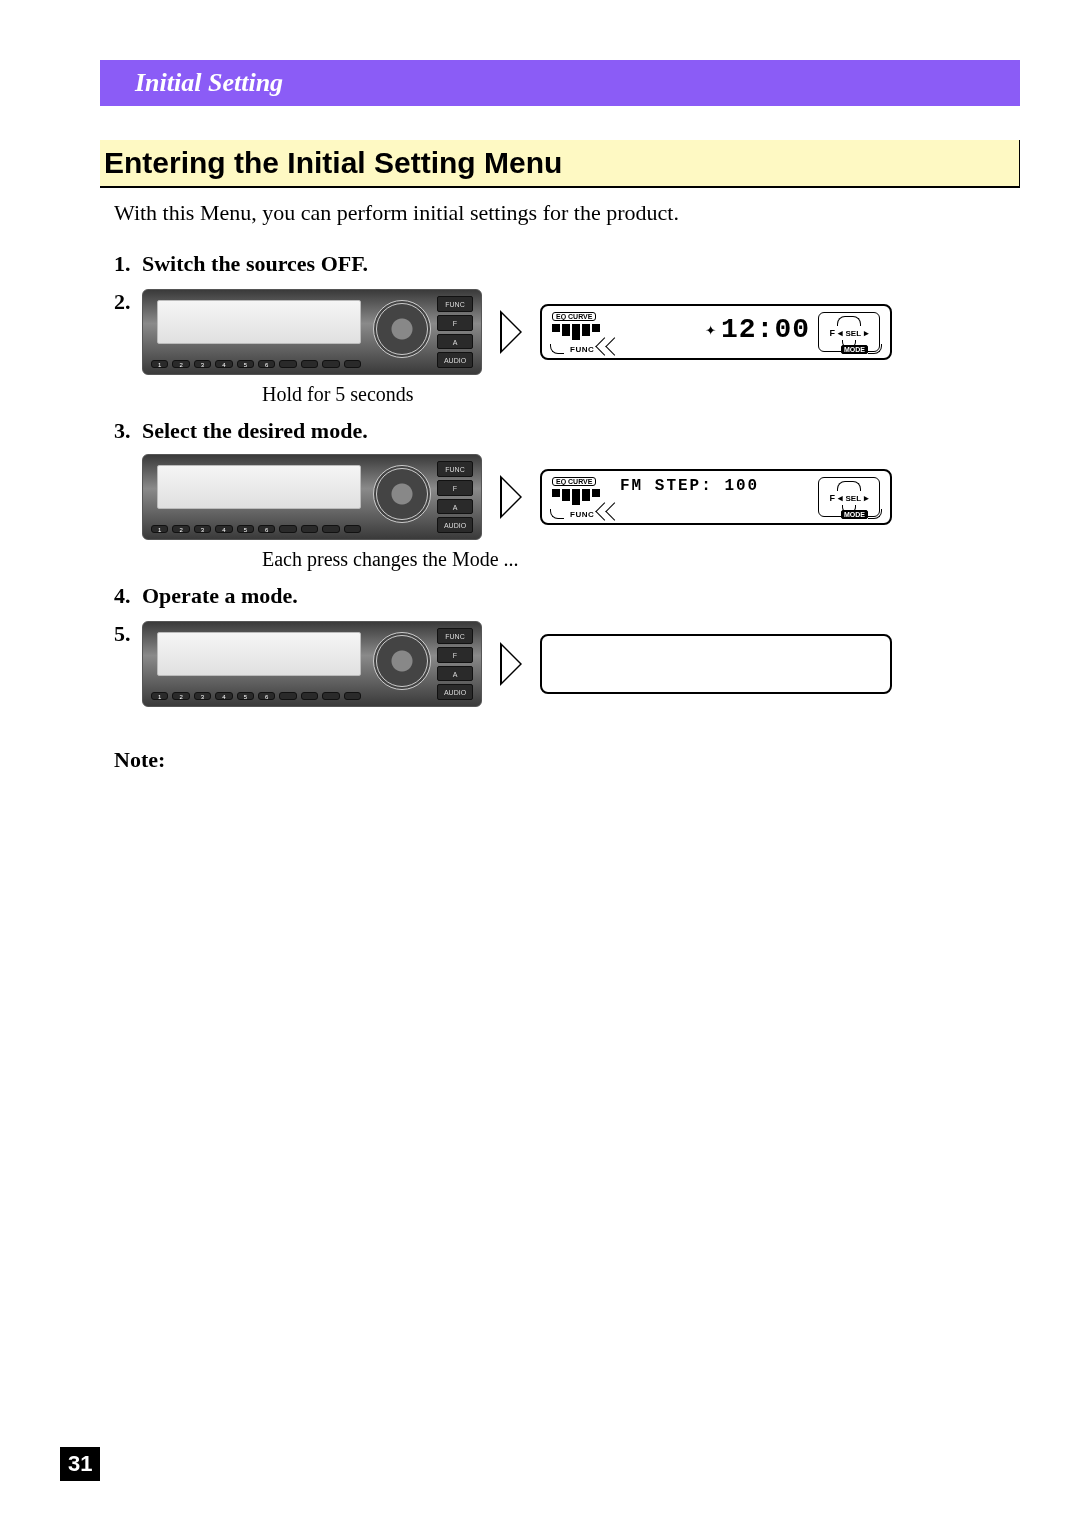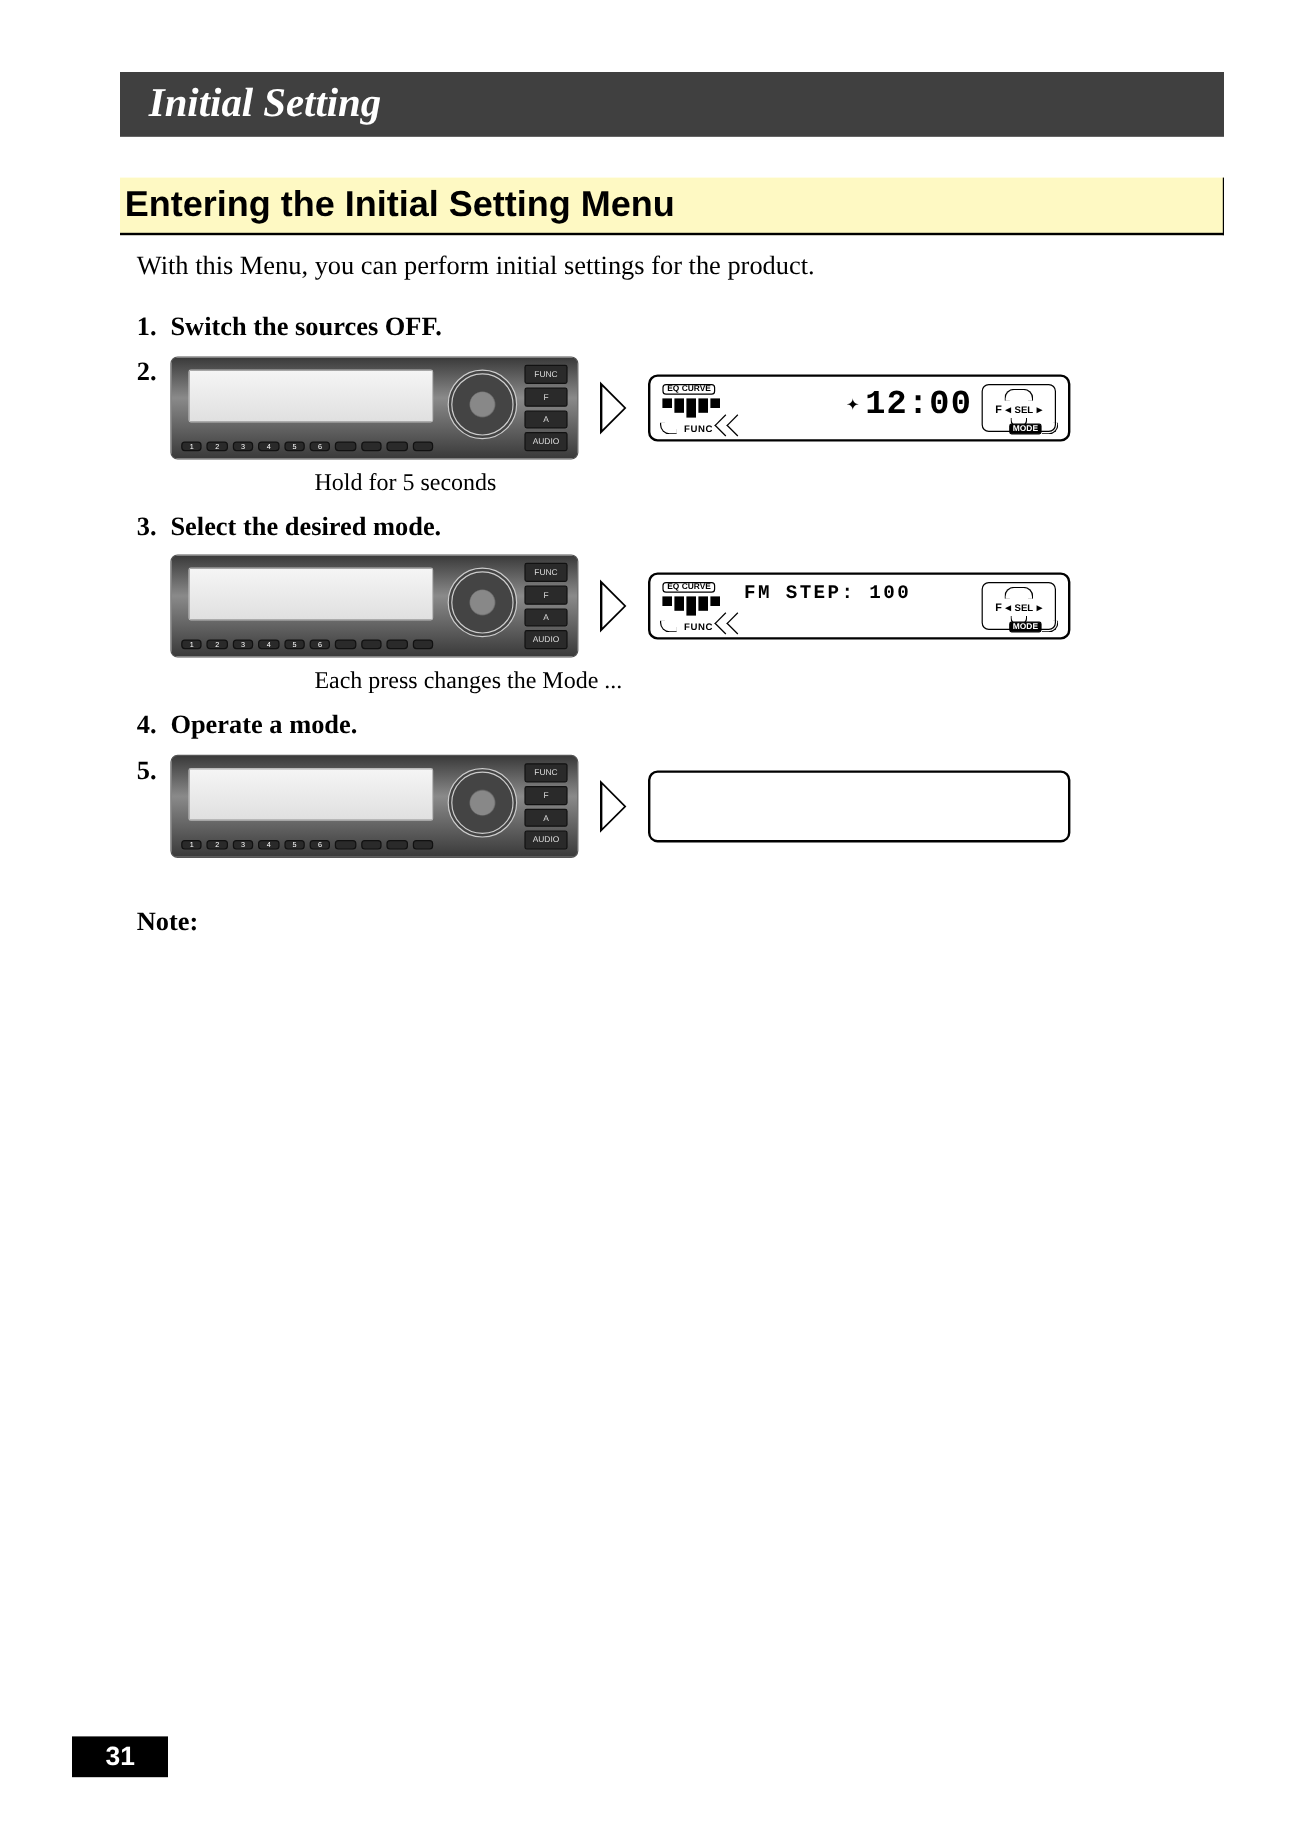--- a/index.html
+++ b/index.html
@@ -7,26 +7,26 @@
   body {
     width: 1080px;
     height: 1533px;
     background: #fff;
     font-family: "Times New Roman", Times, serif;
     color: #000;
     position: relative;
   }
   .page { padding: 60px 60px 0 100px; }
   .black-band {
-    background: #404040;
+    background: #8b5cf6;
     color: #fff;
     font-style: italic;
     font-weight: bold;
-    font-size: 34px;
-    padding: 8px 24px;
+    font-size: 26px;
+    padding: 8px 35px;
     font-family: "Times New Roman", serif;
   }
   .gray-band {
     background: #fef9c3;
     font-family: Arial, Helvetica, sans-serif;
     font-weight: bold;
     font-size: 30px;
     padding: 6px 4px;
     margin-top: 34px;
     border-bottom: 2px solid #000;
@@ -207,21 +207,21 @@
   .note-list li::before { content:"•  "; }
   .page-number {
     position: absolute;
     left: 60px;
     bottom: 52px;
     background: #000;
     color: #fff;
     font-family: Arial, sans-serif;
     font-weight: bold;
     font-size: 22px;
-    padding: 4px 28px;
+    padding: 4px 8px;
   }
 </style>
 </head>
 <body>
 
 <div class="page">
 
   <div class="black-band">
     <span>Initial Setting</span>
   </div>

